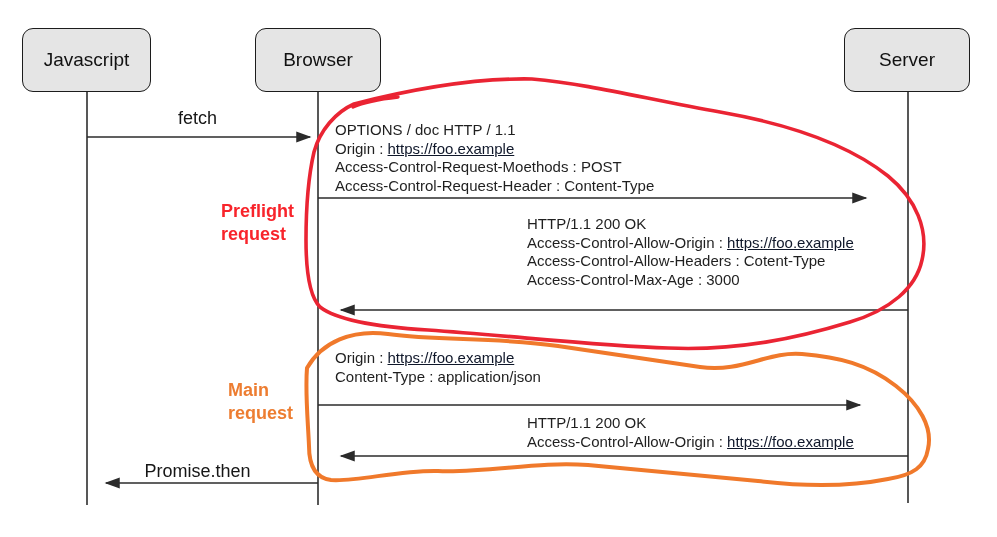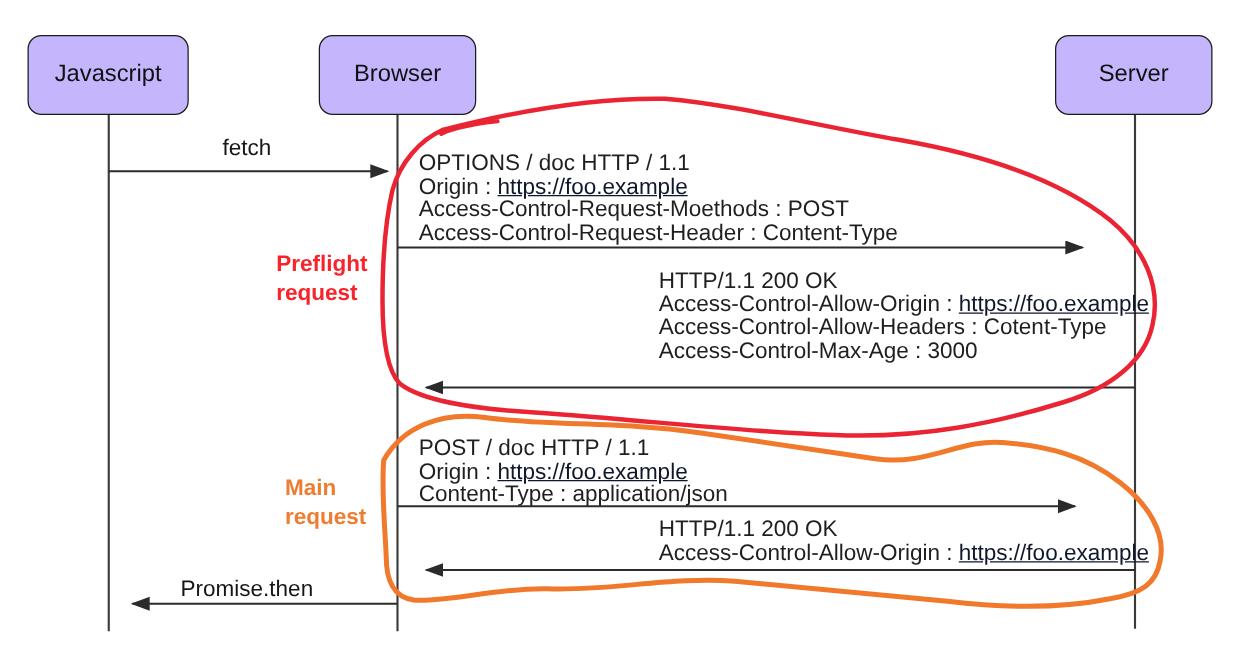--- a/index.html
+++ b/index.html
@@ -3,27 +3,27 @@
 <meta charset="utf-8">
 <style>
   html,body{margin:0;padding:0;background:#fff;}
   .stage{
     position:relative;width:997px;height:537px;background:#ffffff;overflow:hidden;
     font-family:"Liberation Sans","DejaVu Sans",sans-serif;color:#1f1f1f;
   }
   svg.overlay{position:absolute;left:0;top:0;width:997px;height:537px;}
   .actor-box{
     position:absolute;top:28px;height:64px;border:1.6px solid #1c1c1c;border-radius:11px;
-    background:#c4b5fd;display:flex;align-items:center;justify-content:center;
+    background:#e5e5e5;display:flex;align-items:center;justify-content:center;
     font-size:19px;color:#111;box-sizing:border-box;
   }
   #box-js{left:22px;width:129px;}
   #box-browser{left:255px;width:126px;}
   #box-server{left:844px;width:126px;}
-  .msg-block{position:absolute;font-size:18px;line-height:18.5px;white-space:nowrap;color:#1f1f1f;}
+  .msg-block{position:absolute;font-size:15px;line-height:18.5px;white-space:nowrap;color:#1f1f1f;}
   #blk-preq{left:335px;top:121px;}
   #blk-pres{left:527px;top:215px;}
   #blk-mreq{left:335px;top:349px;}
   #blk-mres{left:527px;top:414px;}
   .msg-line a.link{color:#0f172a;text-decoration:underline;cursor:pointer;}
   .arrow-label{position:absolute;font-size:18px;color:#161616;text-align:center;}
   #lbl-fetch{left:130px;width:135px;top:108px;}
   #lbl-promise{left:110px;width:175px;top:461px;}
   .annotation{position:absolute;font-size:18px;line-height:22.5px;font-weight:600;}
   #ann-preflight{left:221px;top:200px;width:84px;color:#f8242b;}
@@ -123,23 +123,20 @@
     <div class="msg-line">
       <span>Access-Control-Allow-Headers : Cotent-Type</span>
     </div>
     <div class="msg-line">
       <span>Access-Control-Max-Age : 3000</span>
     </div>
   </div>
 
   <div class="msg-block" id="blk-mreq">
     <div class="msg-line">
-      <span>POST / doc HTTP / 1.1</span>
-    </div>
-    <div class="msg-line">
       <span>Origin : </span><a class="link">https://foo.example</a>
     </div>
     <div class="msg-line">
       <span>Content-Type : application/json</span>
     </div>
   </div>
 
   <div class="msg-block" id="blk-mres">
     <div class="msg-line">
       <span>HTTP/1.1 200 OK</span>

